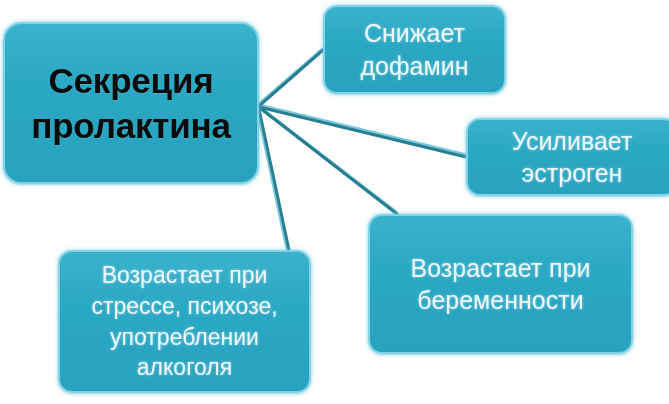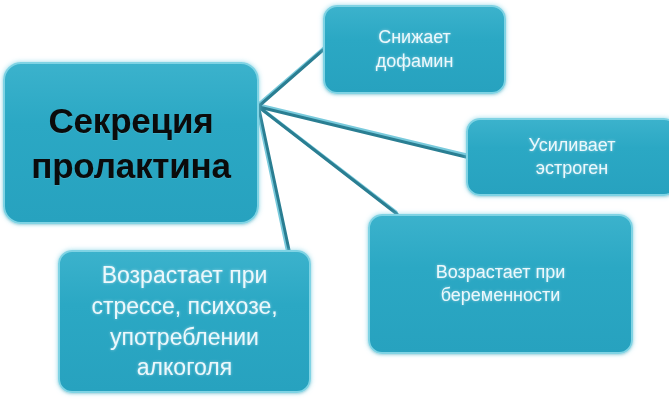--- a/index.html
+++ b/index.html
@@ -40,35 +40,34 @@
     display: block;
     white-space: pre-line;
   }
   
   #node-main {
     left: 3px;
     top: 22px;
     width: 256px;
     height: 162px;
     border-radius: 18px;
-    margin-top: 40px;
   }
   #node-main .node-text {
     color: #0b0b0b;
     font-weight: bold;
     font-size: 35px;
     line-height: 1.30;
     letter-spacing: -0.2px;
     text-shadow: 0 1px 0 rgba(255,255,255,0.10);
   }
   
   .leaf .node-text {
     color: #ECF8FC;
     font-weight: normal;
-    font-size: 18px;
+    font-size: 25px;
     line-height: 1.30;
     text-shadow: 0 0 3px rgba(235, 250, 255, 0.55);
   }
   #node-dopamine {
     left: 323px;
     top: 5px;
     width: 183px;
     height: 89px;
   }
   #node-estrogen {

